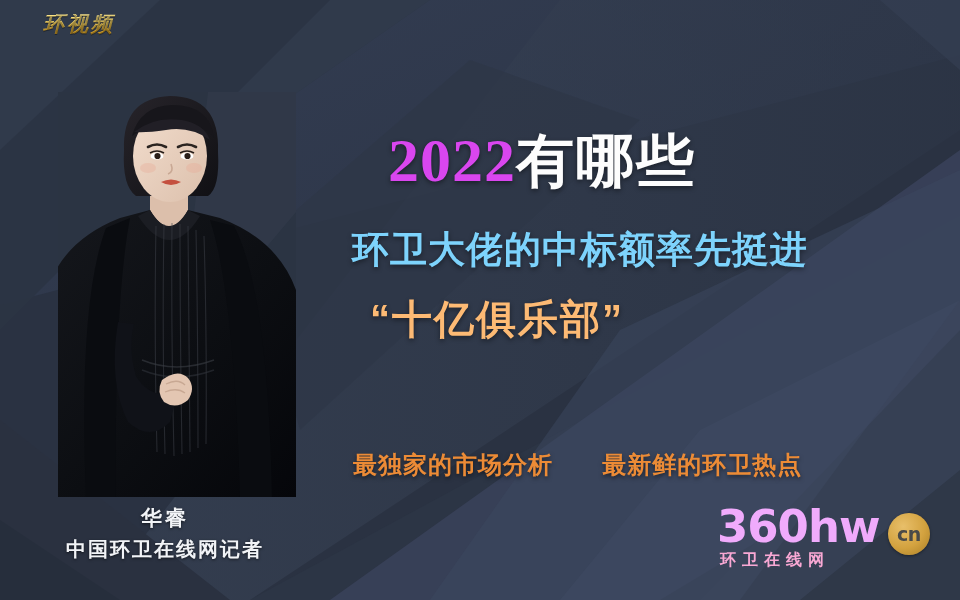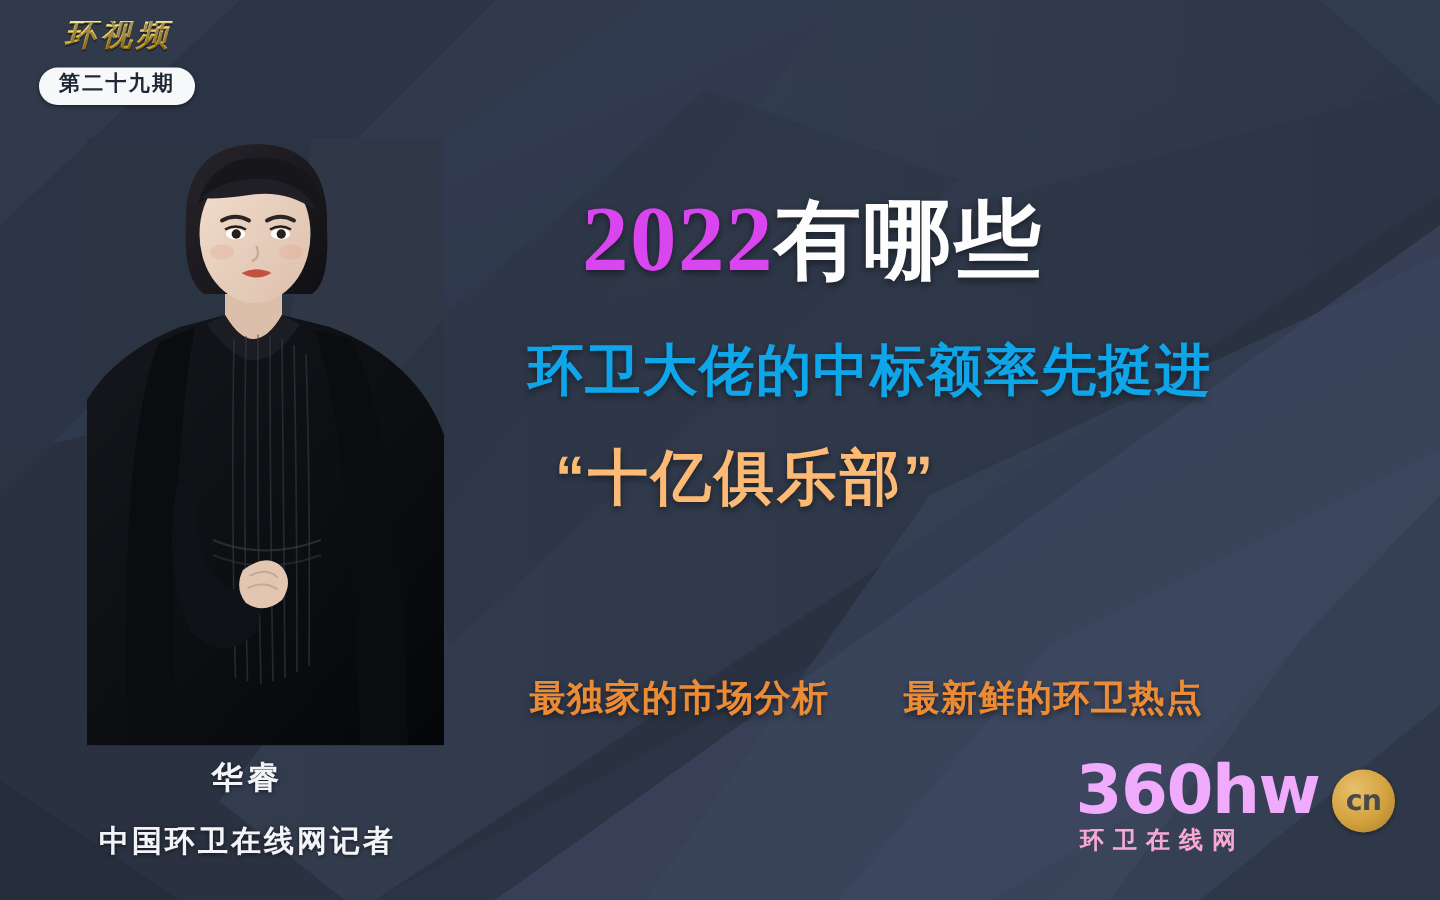--- a/index.html
+++ b/index.html
@@ -100,21 +100,21 @@
     font-weight: bold;
     letter-spacing: 3px;
     line-height: 1.3;
     margin: 0;
   }
   .presenter-role {
     font-size: 20px;
     font-weight: bold;
     letter-spacing: 2px;
     line-height: 1.45;
-    margin: 15px 0 0;
+    margin: 3px 0 0;
   }
 
   
   .headline {
     position: absolute;
     left: 348px;
     top: 128px;
     width: 596px;
     z-index: 40;
   }
@@ -134,25 +134,25 @@
   }
   .hl-rest {
     font-family: "Liberation Sans", "DejaVu Sans", sans-serif;
     font-weight: bold;
     font-size: 58px;
     color: #fdfdfd;
     letter-spacing: 2px;
   }
   .hl-line2 {
     margin: 36px 0 0 4px;
-    font-family: Liberation Mono, monospace;
+    font-family: Liberation Sans, sans-serif;
     font-weight: bold;
     font-size: 37px;
     letter-spacing: 1px;
-    color: #0ea5e9;
+    color: #7dd3fc;
     line-height: 1.1;
     white-space: nowrap;
     text-shadow: 0 2px 5px rgba(0,0,0,.45);
   }
   .hl-line3 {
     margin: 27px 0 0 22px;
     font-family: "Liberation Sans", "DejaVu Sans", sans-serif;
     font-weight: bold;
     font-size: 40px;
     letter-spacing: 2px;
@@ -258,21 +258,20 @@
     <polygon points="620,330 960,170 960,300 740,600 430,600" fill="#3c4760" opacity="0.5"></polygon>
     <polygon points="0,150 160,0 330,0 0,330" fill="#2b3444" opacity="0.9"></polygon>
     <polygon points="700,430 960,300 960,470 800,600 560,600" fill="#414c64" opacity="0.45"></polygon>
     <polygon points="250,250 470,60 640,120 300,430" fill="#2e3747" opacity="0.8"></polygon>
     <polygon points="0,520 120,600 0,600" fill="#262e3c"></polygon>
     <polygon points="880,0 960,0 960,70" fill="#353f53" opacity="0.7"></polygon>
   </svg>
 
   <div class="brand">
     <div class="brand-title">环视频</div>
-    <div class="brand-badge">第二十九期</div>
   </div>
 
   <div class="presenter">
     <svg viewBox="0 0 238 405" preserveAspectRatio="xMidYMin slice">
       <defs>
         <linearGradient id="skin" x1="0" y1="0" x2="1" y2="1">
           <stop offset="0%" stop-color="#f2ddcd"></stop>
           <stop offset="100%" stop-color="#dcc0ac"></stop>
         </linearGradient>
         <linearGradient id="coat" x1="0" y1="0" x2="1" y2="1">

